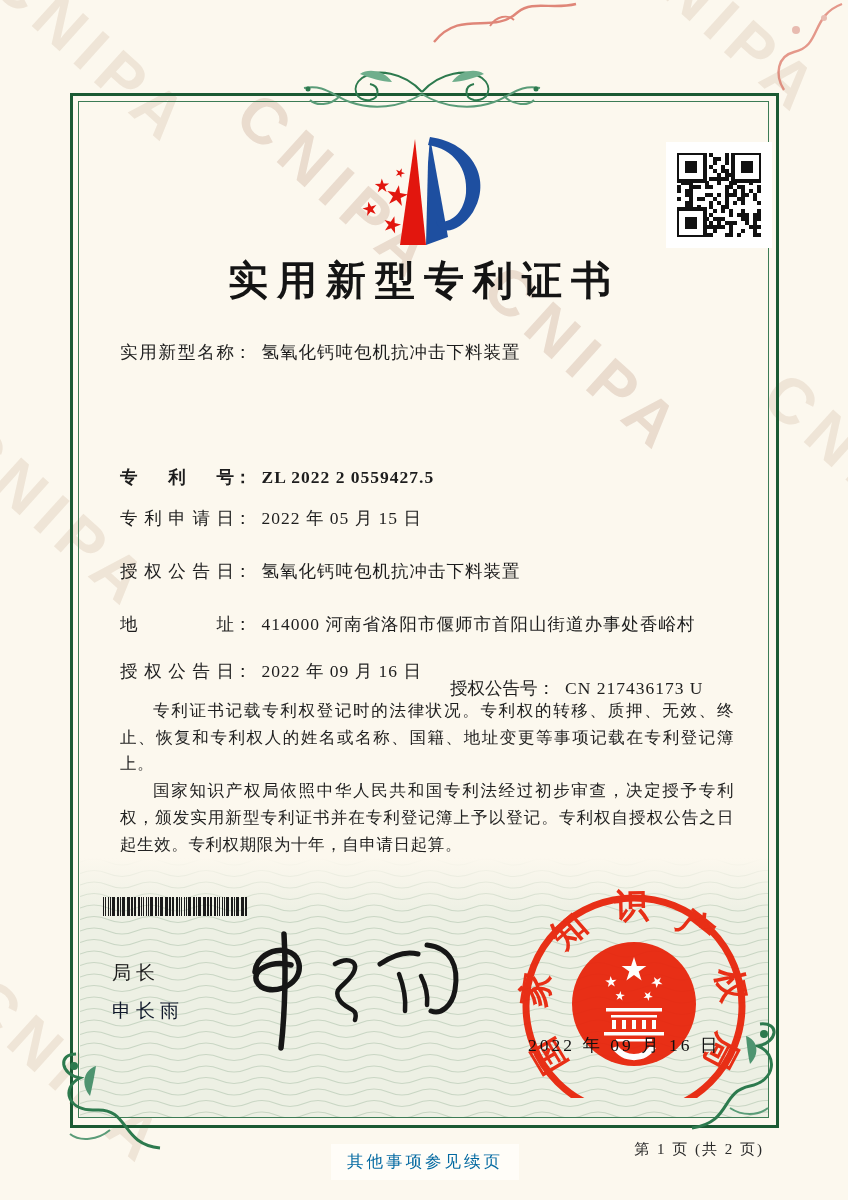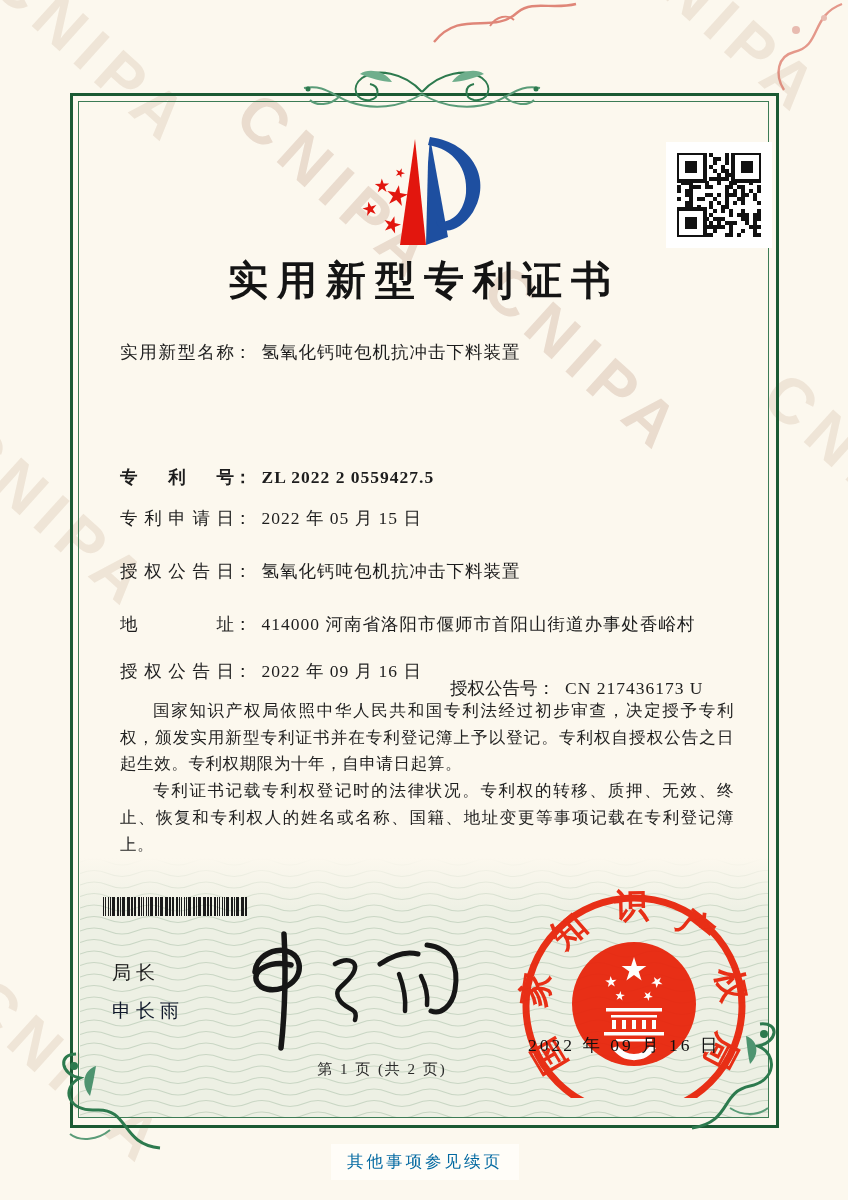--- a/index.html
+++ b/index.html
@@ -47,21 +47,21 @@
   .barcode{position:absolute;left:103px;top:897px;height:19px;display:flex;align-items:stretch;}
   .barcode span{display:block;background:#1b1b1b;}
   .officer-title{position:absolute;left:112px;top:960px;font-size:19px;letter-spacing:5px;
                  font-family:"Liberation Sans","DejaVu Sans",sans-serif;color:#1b1b1b;}
   .officer-name{position:absolute;left:112px;top:998px;font-size:19px;letter-spacing:5px;
                 font-family:"Liberation Sans","DejaVu Sans",sans-serif;color:#0f172a;}
   .signature{position:absolute;left:235px;top:918px;}
   .seal{position:absolute;left:512px;top:886px;}
   .seal-date{position:absolute;left:528px;top:1033px;font-size:17.5px;letter-spacing:3px;
              color:#101010;z-index:5;}
-  .page-no{position:absolute;left:0;top:1060px;width:764px;text-align:center;
+  .page-no{position:absolute;left:0;top:1140px;width:764px;text-align:right;
            font-size:15px;letter-spacing:2px;color:#2a2a2a;z-index:4;}
   .cont-box{position:absolute;left:331px;top:1144px;background:#fffdf8;padding:7px 16px;
             font-size:16.5px;letter-spacing:3px;color:#0369a1;}
 
   .orn{position:absolute;pointer-events:none;}
 </style>
 </head>
 <body>
 
 <div id="page">
@@ -313,22 +313,22 @@
     <span class="lbl">地址</span><span class="colon">：</span><span class="val">414000 河南省洛阳市偃师市首阳山街道办事处香峪村</span>
   </div>
   <div class="field" style="top:659px;">
     <span class="lbl">授权公告日</span><span class="colon">：</span><span class="val">2022 年 09 月 16 日</span>
   </div>
   <div class="field" style="top:659px;left:450px;margin-top:17px;">
     <span>授权公告号</span><span class="colon">：</span><span class="val">CN 217436173 U</span>
   </div>
 
   <div class="body-text">
+    <p>专利证书记载专利权登记时的法律状况。专利权的转移、质押、无效、终止、恢复和专利权人的姓名或名称、国籍、地址变更等事项记载在专利登记簿上。</p>
     <p>国家知识产权局依照中华人民共和国专利法经过初步审查，决定授予专利权，颁发实用新型专利证书并在专利登记簿上予以登记。专利权自授权公告之日起生效。专利权期限为十年，自申请日起算。</p>
-    <p>专利证书记载专利权登记时的法律状况。专利权的转移、质押、无效、终止、恢复和专利权人的姓名或名称、国籍、地址变更等事项记载在专利登记簿上。</p>
   </div>
 
   <div class="barcode" id="barcode">
       <span style="width: 1px; margin-right: 1px;"></span>
       <span style="width: 1px; margin-right: 2px;"></span>
       <span style="width: 1px; margin-right: 1px;"></span>
       <span style="width: 1px; margin-right: 1px;"></span>
       <span style="width: 3px; margin-right: 2px;"></span>
       <span style="width: 2px; margin-right: 1px;"></span>
       <span style="width: 1px; margin-right: 1px;"></span>

